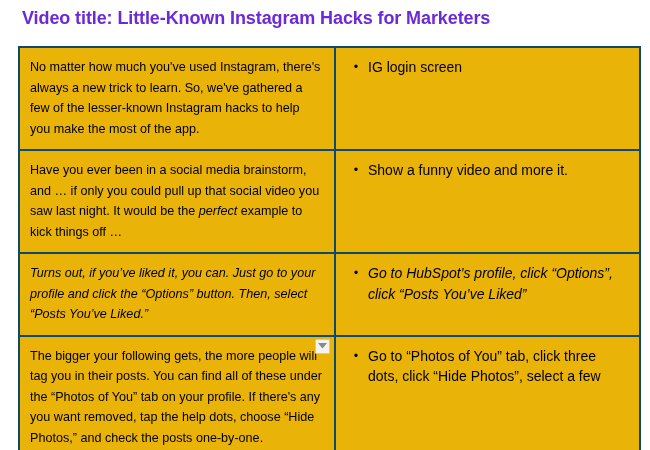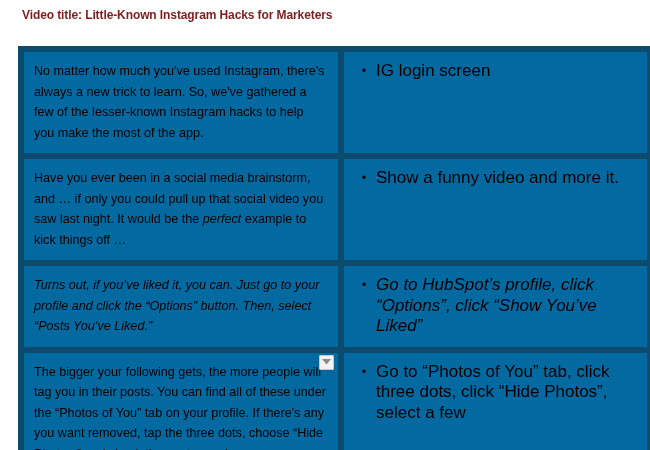--- a/index.html
+++ b/index.html
@@ -21,41 +21,41 @@
     width: 650px;
     height: 450px;
     position: relative;
     box-sizing: border-box;
   }
 
   .doc-title {
     position: absolute;
     left: 22px;
     top: 8px;
-    font-size: 12px;
+    font-size: 18px;
     font-weight: bold;
-    color: #7f1d1d;
+    color: #6d28d9;
     letter-spacing: -0.1px;
     white-space: nowrap;
   }
 
   .script-table {
     position: absolute;
     left: 18px;
     top: 46px;
     width: 617px;
     border-collapse: collapse;
     table-layout: fixed;
   }
 
   .script-table td {
-    border: 6px solid #0c4a6e;
+    border: 2px solid #0c4a6e;
     vertical-align: top;
     padding: 0;
-    background: #0369a1;
+    background: #eab308;
   }
 
   .col-narration {
     width: 314px;
   }
   .col-visual {
     width: 303px;
   }
 
   .cell-inner {
@@ -79,21 +79,21 @@
     width: 28px;
     text-align: center;
     font-size: 12.6px;
     line-height: 20.5px;
     color: #000000;
     padding-left: 12px;
     box-sizing: border-box;
   }
   .bullet-text {
     flex: 1 1 auto;
-    font-size: 17px;
+    font-size: 14px;
     line-height: 20.5px;
     padding-left: 4px;
   }
 
   .row1 .cell-inner { min-height: 74px; }
   .row2 .cell-inner { min-height: 74px; }
   .row3 .cell-inner { min-height: 56px; font-style: italic; }
   .row4 .cell-inner { min-height: 118px; }
 
   .italic-word {
@@ -163,30 +163,30 @@
       <tr class="row3">
         <td class="col-narration">
           <div class="cell-inner">
             <span>Turns out, if you’ve liked it, you can. Just go to your profile and click the “Options” button. Then, select “Posts You’ve Liked.”</span><span class="italic-word"></span><span></span>
           </div>
         </td>
         <td class="col-visual">
           <div class="cell-inner visual">
             <div class="bullet-row">
               <span class="bullet-dot">•</span>
-              <span class="bullet-text">Go to HubSpot’s profile, click “Options”, click “Show You’ve Liked”</span>
+              <span class="bullet-text">Go to HubSpot’s profile, click “Options”, click “Posts You’ve Liked”</span>
             </div>
           </div>
         </td>
       </tr>
 
       <tr class="row4">
         <td class="col-narration">
           <div class="cell-inner">
-            <span>The bigger your following gets, the more people will tag you in their posts. You can find all of these under the “Photos of You” tab on your profile. If there's any you want removed, tap the three dots, choose “Hide Photos,” and check the posts one-by-one.</span><span class="italic-word"></span><span></span>
+            <span>The bigger your following gets, the more people will tag you in their posts. You can find all of these under the “Photos of You” tab on your profile. If there's any you want removed, tap the help dots, choose “Hide Photos,” and check the posts one-by-one.</span><span class="italic-word"></span><span></span>
             <div class="dropdown-widget">
               <svg width="9" height="6" viewBox="0 0 9 6" aria-hidden="true">
                 <polygon points="0,0 9,0 4.5,5.5" fill="#8a8a8a"></polygon>
               </svg>
             </div>
           </div>
         </td>
         <td class="col-visual">
           <div class="cell-inner visual">
             <div class="bullet-row">

